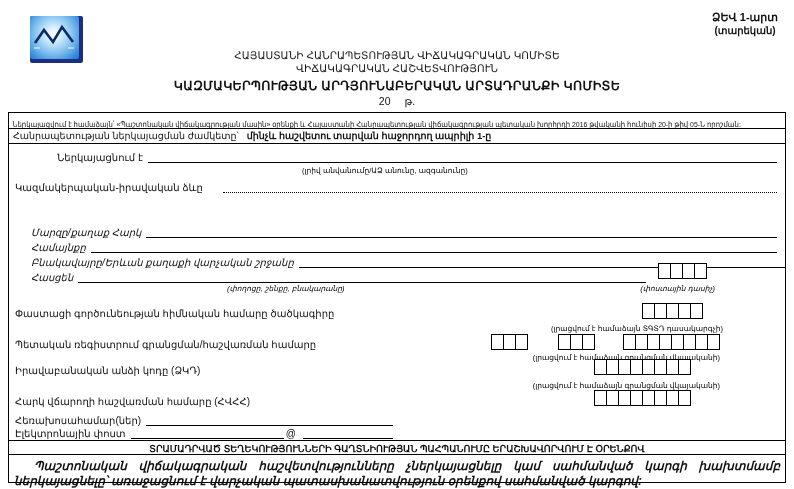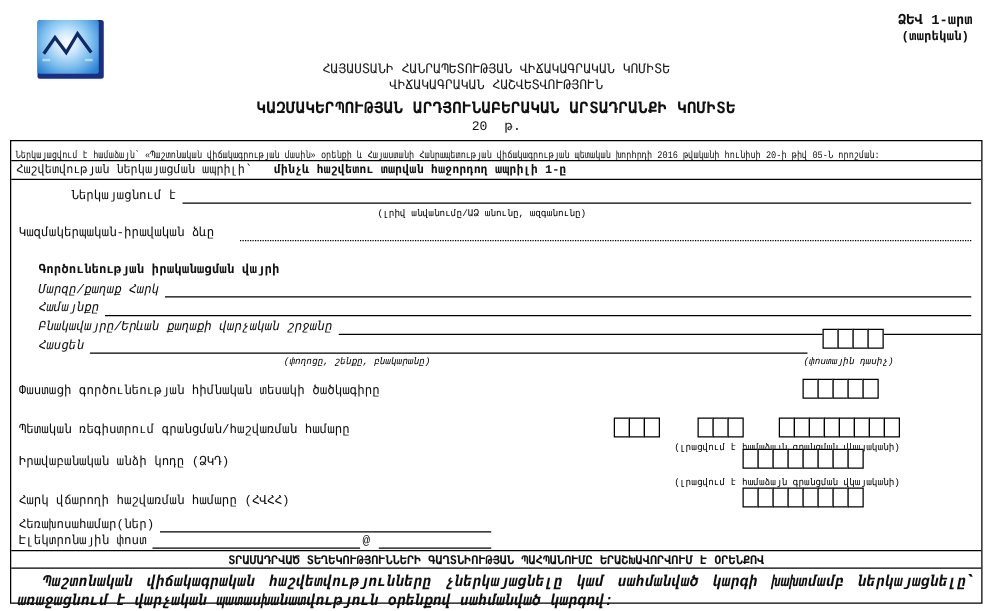--- a/index.html
+++ b/index.html
@@ -1,19 +1,19 @@
 <!DOCTYPE html>
 <html><head>
 <meta charset="utf-8">
 <style>
   * { margin:0; padding:0; box-sizing:border-box; }
   html,body { background:#fff; }
   .page {
     position:relative; width:794px; height:489px; background:#fff;
-    font-family:Liberation Mono, monospace; color:#111; overflow:hidden;
+    font-family:Liberation Sans, sans-serif; color:#111; overflow:hidden;
   }
   
   .logo { position:absolute; left:30px; top:16px; width:53px; height:47px;
           background:#1b2e83; padding:0 4px 4px 0; border-radius:2px; }
   .logo-inner { width:100%; height:100%; border-radius:2px;
     background:radial-gradient(circle at 48% 42%, #ffffff 0%, #d3ecfd 22%, #7fc0ef 55%, #2f86d6 88%, #2a7bc9 100%);
     position:relative; }
   .logo-inner svg { position:absolute; left:0; top:0; }
   
   .form-code { position:absolute; right:16px; top:10px; text-align:center;
@@ -86,37 +86,36 @@
     <span>20</span><span class="year-gap"></span><span>թ.</span>
   </div>
 
   <div class="box">
 
     <div class="rowA">
       <span class="rowA-text">Ներկայացվում է համաձայն՝ «Պաշտոնական վիճակագրության մասին» օրենքի և Հայաստանի Հանրապետության վիճակագրության պետական խորհրդի 2016 թվականի հունիսի 20-ի թիվ 05-Ն որոշման:</span>
     </div>
 
     <div class="rowB">
-      <span>Հաշվետվության ներկայացման ապրիլի՝</span>
+      <span>Հանրապետության ներկայացման ժամկետը՝</span>
       <span>&nbsp;</span>
       <b>մինչև հաշվետու տարվան հաջորդող ապրիլի 1-ը</b>
     </div>
 
     <div class="flexline" style="left:6px; right:8px; top:36px;margin-left:42px;">
       <span class="lbl">Ներկայացնում է</span>
       <span class="fill"></span>
     </div>
     <div class="hint" style="left:293px; top:53px;">(լրիվ անվանումը/ԱՁ անունը, ազգանունը)</div>
 
     <div class="flexline" style="left:6px; right:8px; top:66px;gap:15px;">
       <span class="lbl">Կազմակերպական-իրավական ձևը</span>
       <span class="fill dotted"></span>
     </div>
 
-    <div class="sec-hdr" style="left:22px; top:97px;">Գործունեության իրականացման վայրի</div>
 
     <div class="flexline it" style="left:22px; right:8px; top:111px;">
       <span class="lbl">Մարզը/քաղաք Հարկ</span>
       <span class="fill"></span>
     </div>
 
     <div class="flexline it" style="left:22px; right:8px; top:126px;">
       <span class="lbl">Համայնքը</span>
       <span class="fill"></span>
     </div>
@@ -134,29 +133,30 @@
         <span class="cell"></span>
         <span class="cell"></span>
         <span class="cell"></span>
         <span class="cell"></span>
       </div>
 
     <div class="hint it" style="left:218px; top:171px;">(փողոցը, շենքը, բնակարանը)</div>
     <div class="hint it" style="right:70px; top:171px;">(փոստային դասիչ)</div>
 
     <div class="flexline" style="left:6px; top:192px;">
-      <span class="lbl">Փաստացի գործունեության հիմնական տեսակի ծածկագիրը</span>
+      <span class="lbl">Փաստացի գործունեության հիմնական համարը ծածկագիրը</span>
     </div>
     <div class="cells" style="left:633px; top:190px;">
         <span class="cell"></span>
         <span class="cell"></span>
         <span class="cell"></span>
         <span class="cell"></span>
         <span class="cell"></span>
       </div>
+    <div class="hint" style="right:62px; top:211px;">(լրացվում է համաձայն ՏԳՏԴ դասակարգչի)</div>
 
     <div class="flexline" style="left:6px; top:223px;">
       <span class="lbl">Պետական ռեգիստրում գրանցման/հաշվառման համարը</span>
     </div>
     <div class="cells" style="left:482px; top:221px;">
         <span class="cell"></span>
         <span class="cell"></span>
         <span class="cell"></span>
       </div>
     <div class="cells" style="left:549px; top:221px;">

